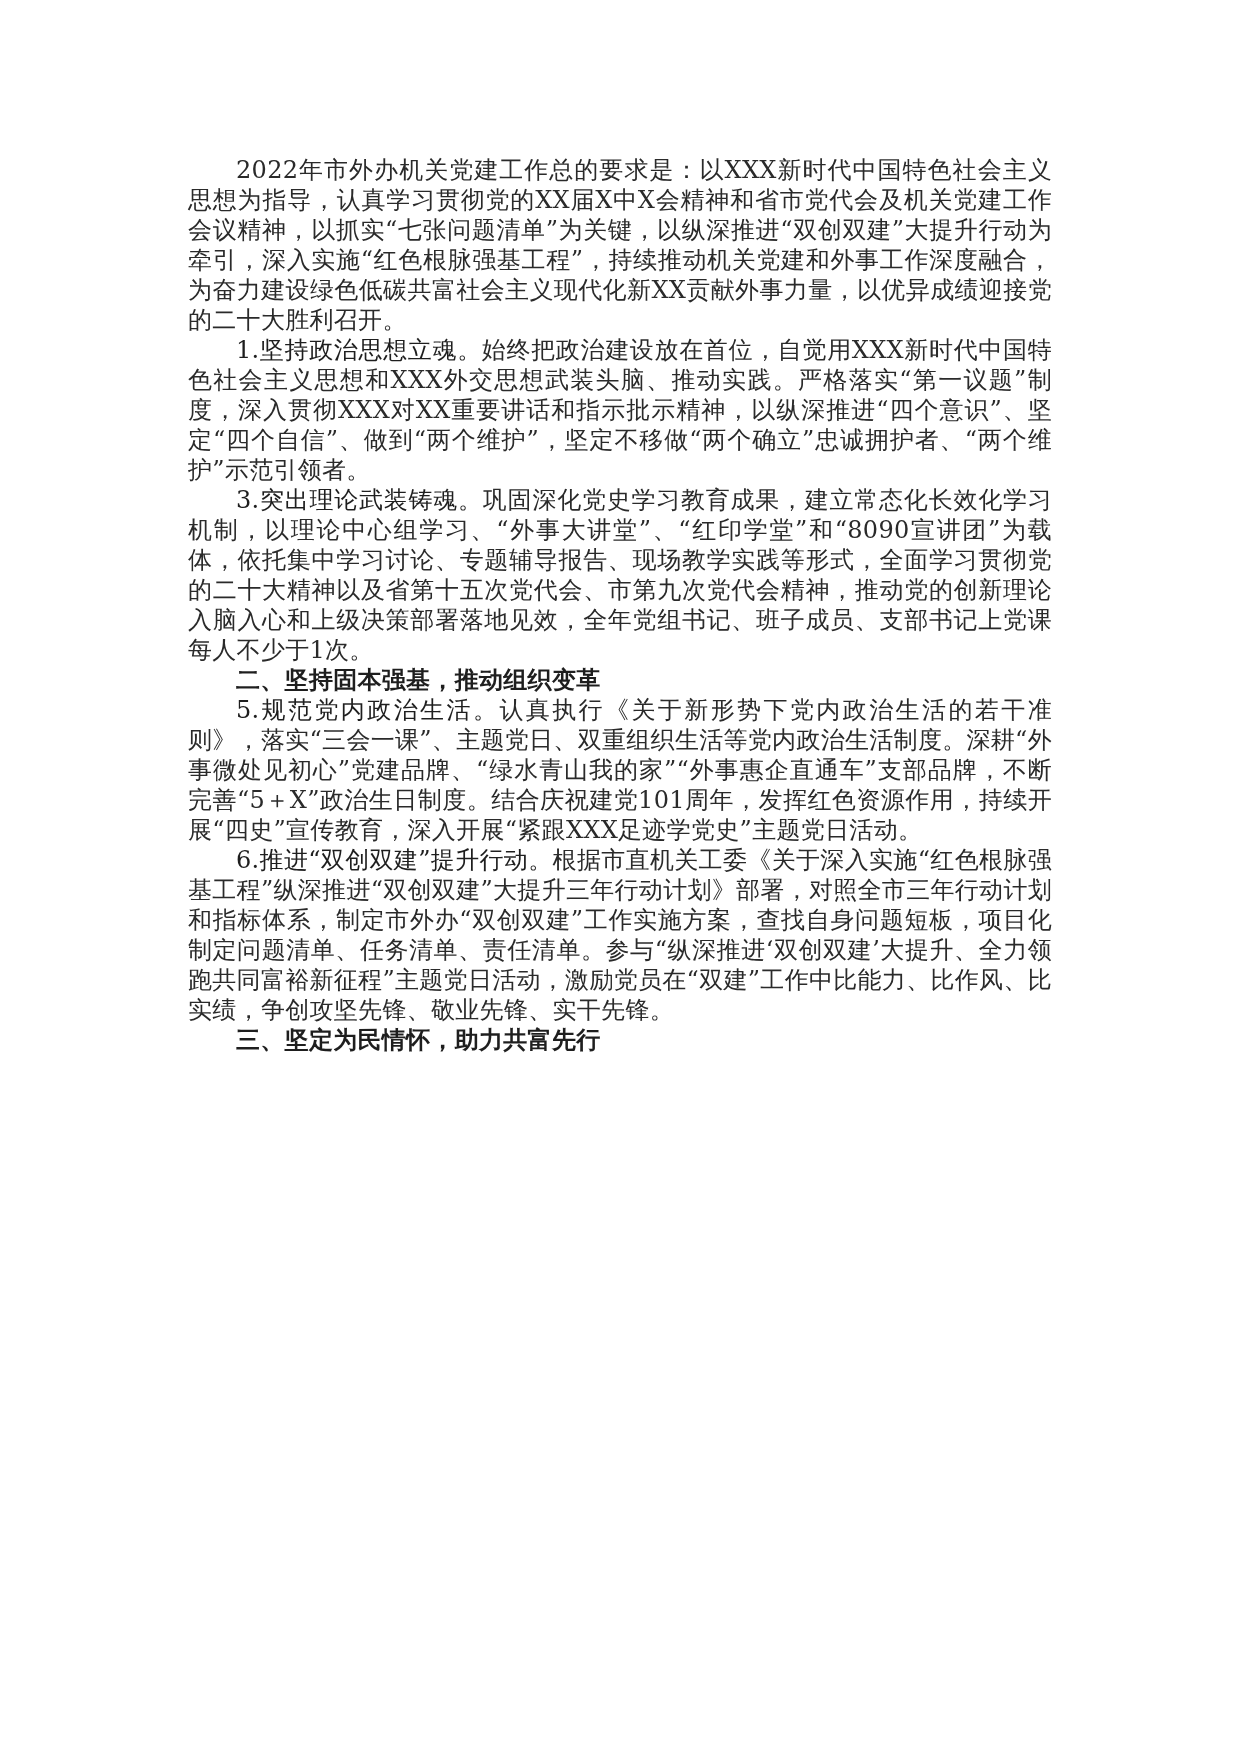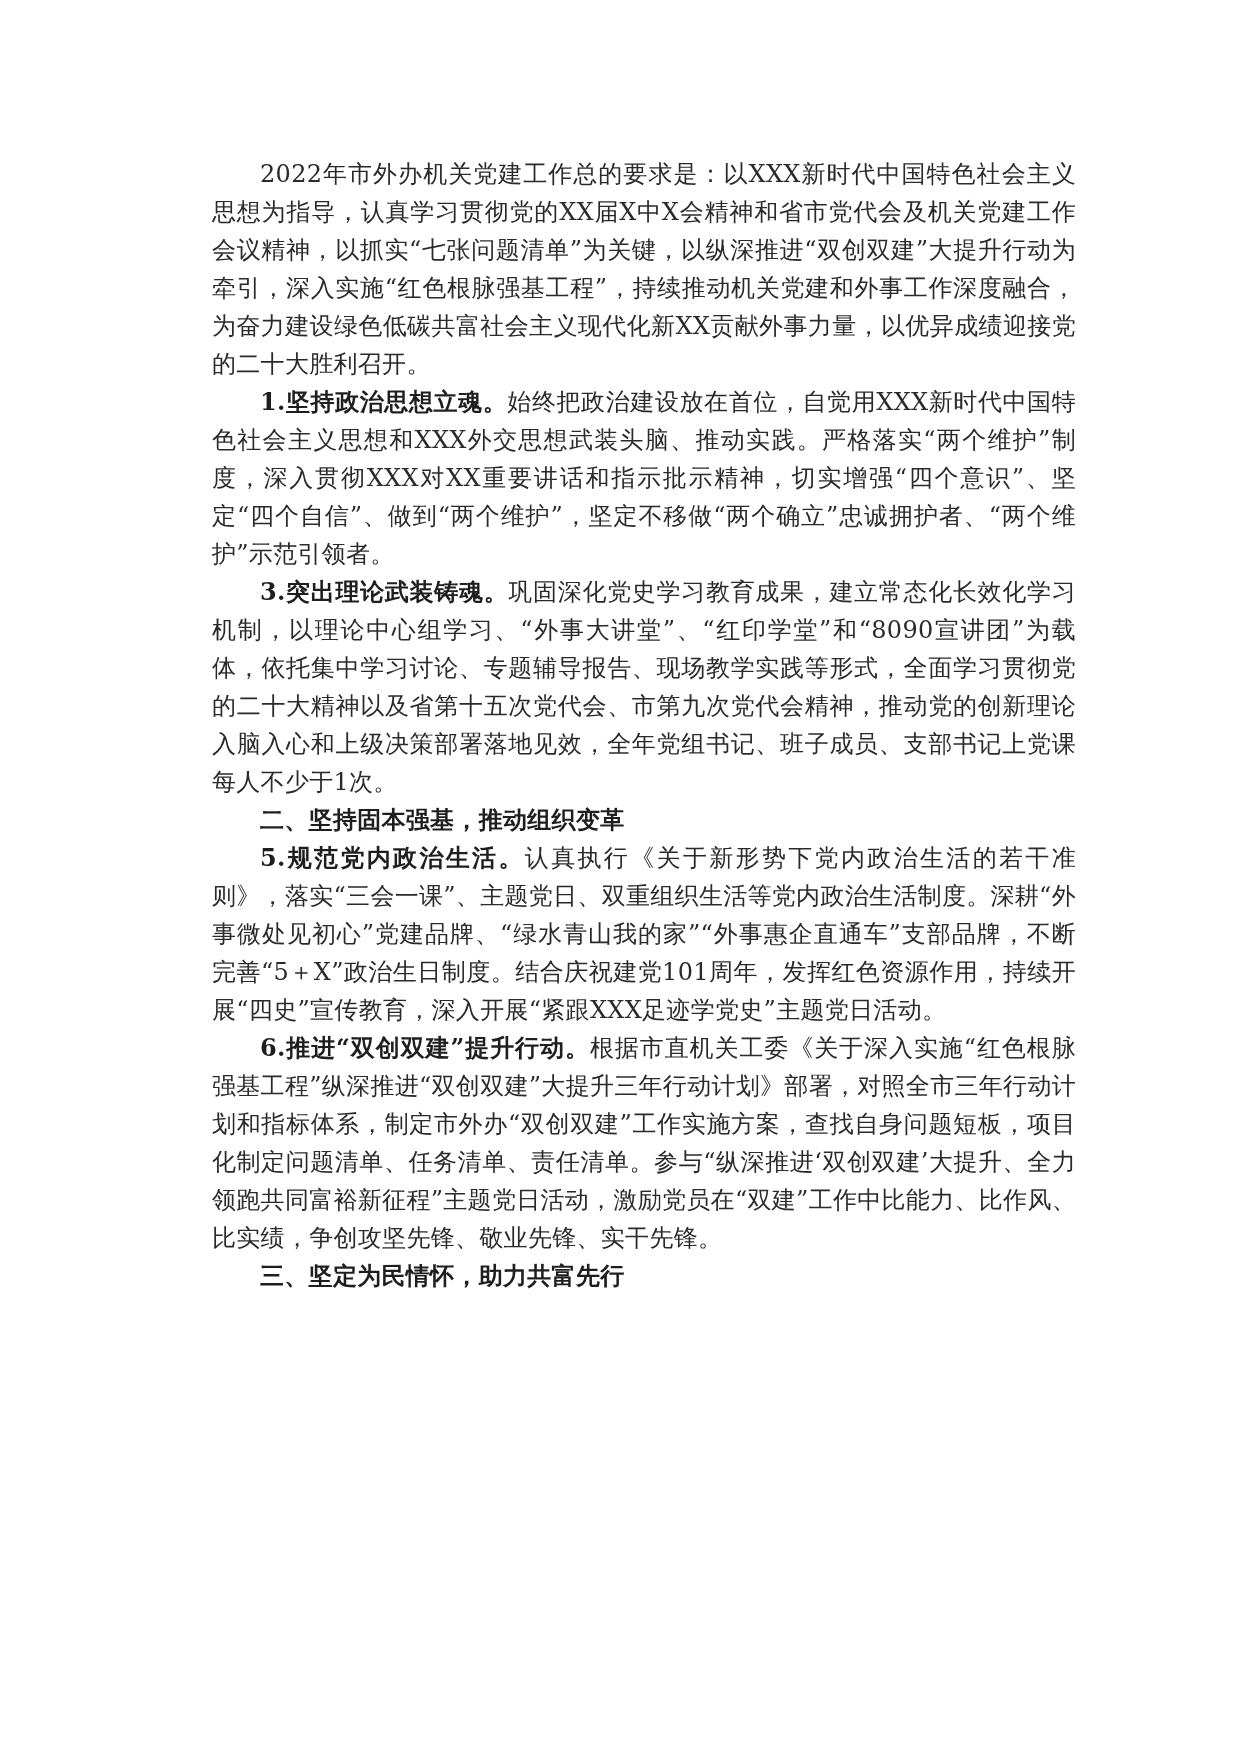--- a/index.html
+++ b/index.html
@@ -5,37 +5,36 @@
   html, body { margin: 0; padding: 0; background: #ffffff; }
   body { width: 1240px; height: 1754px; position: relative; overflow: hidden; }
   .page {
     position: absolute;
     left: 188px;
     top: 155px;
     width: 864px;
     color: #2a2a2a;
     font-family: "DejaVu Serif", "Liberation Serif", serif;
     font-size: 24px;
-    line-height: 38px;
+    line-height: 30px;
     letter-spacing: 0.3px;
     text-align: justify;
     text-justify: inter-character;
-    margin-left: 24px;
   }
   .para { margin: 0; text-indent: 2em; }
   .heading { margin: 0; text-indent: 2em; font-weight: bold; color: #1e1e1e; }
-  .lead { font-weight: bold; color: #1e1e1e; }
+  .lead { font-weight: normal; color: #1e1e1e; }
 </style>
 </head>
 <body>
 
 <div class="page">
   <p class="para">2022年市外办机关党建工作总的要求是：以XXX新时代中国特色社会主义思想为指导，认真学习贯彻党的XX届X中X会精神和省市党代会及机关党建工作会议精神，以抓实“七张问题清单”为关键，以纵深推进“双创双建”大提升行动为牵引，深入实施“红色根脉强基工程”，持续推动机关党建和外事工作深度融合，为奋力建设绿色低碳共富社会主义现代化新XX贡献外事力量，以优异成绩迎接党的二十大胜利召开。</p>
 
-  <p class="para"><span class="lead">1.坚持政治思想立魂。</span><span>始终把政治建设放在首位，自觉用XXX新时代中国特色社会主义思想和XXX外交思想武装头脑、推动实践。严格落实“两个维护”制度，深入贯彻XXX对XX重要讲话和指示批示精神，切实增强“四个意识”、坚定“四个自信”、做到“两个维护”，坚定不移做“两个确立”忠诚拥护者、“两个维护”示范引领者。</span></p>
+  <p class="para"><span class="lead">1.坚持政治思想立魂。</span><span>始终把政治建设放在首位，自觉用XXX新时代中国特色社会主义思想和XXX外交思想武装头脑、推动实践。严格落实“第一议题”制度，深入贯彻XXX对XX重要讲话和指示批示精神，以纵深推进“四个意识”、坚定“四个自信”、做到“两个维护”，坚定不移做“两个确立”忠诚拥护者、“两个维护”示范引领者。</span></p>
   <p class="para"><span class="lead">3.突出理论武装铸魂。</span><span>巩固深化党史学习教育成果，建立常态化长效化学习机制，以理论中心组学习、“外事大讲堂”、“红印学堂”和“8090宣讲团”为载体，依托集中学习讨论、专题辅导报告、现场教学实践等形式，全面学习贯彻党的二十大精神以及省第十五次党代会、市第九次党代会精神，推动党的创新理论入脑入心和上级决策部署落地见效，全年党组书记、班子成员、支部书记上党课每人不少于1次。</span></p>
 
   <p class="heading">二、坚持固本强基，推动组织变革</p>
   <p class="para"><span class="lead">5.规范党内政治生活。</span><span>认真执行《关于新形势下党内政治生活的若干准则》，落实“三会一课”、主题党日、双重组织生活等党内政治生活制度。深耕“外事微处见初心”党建品牌、“绿水青山我的家”“外事惠企直通车”支部品牌，不断完善“5＋X”政治生日制度。结合庆祝建党101周年，发挥红色资源作用，持续开展“四史”宣传教育，深入开展“紧跟XXX足迹学党史”主题党日活动。</span></p>
   <p class="para"><span class="lead">6.推进“双创双建”提升行动。</span><span>根据市直机关工委《关于深入实施“红色根脉强基工程”纵深推进“双创双建”大提升三年行动计划》部署，对照全市三年行动计划和指标体系，制定市外办“双创双建”工作实施方案，查找自身问题短板，项目化制定问题清单、任务清单、责任清单。参与“纵深推进‘双创双建’大提升、全力领跑共同富裕新征程”主题党日活动，激励党员在“双建”工作中比能力、比作风、比实绩，争创攻坚先锋、敬业先锋、实干先锋。</span></p>
 
   <p class="heading">三、坚定为民情怀，助力共富先行</p>
 </div>
 
 </body></html>

